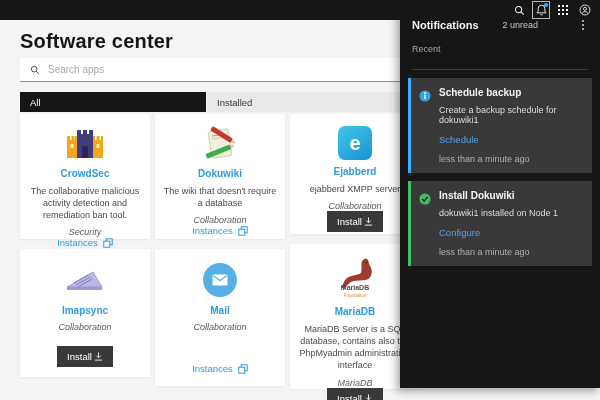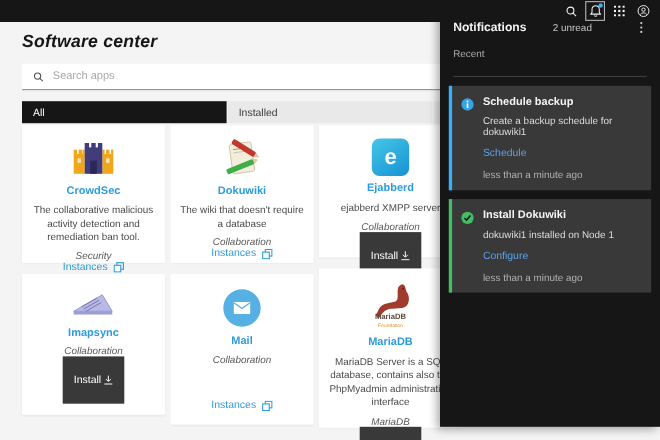--- a/index.html
+++ b/index.html
@@ -11,22 +11,22 @@
   .topbar { position:absolute; top:0; left:0; width:600px; height:20px;
             background:#161616; display:flex; align-items:center;
             justify-content:flex-end; gap:4px; padding-right:6px; z-index:30; }
   .topbar .hbtn { width:18px; height:18px; display:flex; align-items:center;
                   justify-content:center; position:relative; cursor:pointer; }
   .hbtn.active { border:1px solid #b5b5b5; }
   .badge-dot { position:absolute; top:1px; right:1px; width:4px; height:4px;
                border-radius:50%; background:#33b1ff; }
 
   
-  .page-title { position:absolute; left:20px; top:30px; font-size:16px;
-                font-weight:600; letter-spacing:.2px; color:#161616;font-style:italic; }
+  .page-title { position:absolute; left:20px; top:30px; font-size:20px;
+                font-weight:600; letter-spacing:.2px; color:#161616; }
   .searchbar { position:absolute; left:20px; top:58px; width:560px; height:24px;
                background:#ffffff; border:none; border-bottom:1px solid #8d8d8d;
                display:flex; align-items:center; gap:8px; padding:0 10px; }
   .searchbar input { border:none; outline:none; flex:1; font-size:10px;
                      font-family:"Liberation Sans",sans-serif; color:#161616;
                      background:transparent; }
   .searchbar input::placeholder { color:#a8a8a8; }
 
   .tabs { position:absolute; left:20px; top:92px; width:560px; height:20px;
           display:flex; gap:1px; }
@@ -44,21 +44,21 @@
   .h137{height:137px} .h145{height:145px}
   .app-icon { height:38px; display:flex; align-items:center; justify-content:center; }
   .app-name { margin-top:6px; font-size:10px; font-weight:bold; color:#2d9cdb; }
   .app-desc { margin-top:6px; font-size:9px; line-height:1.35; color:#4a4a4a; }
   .app-cat  { margin-top:6px; font-size:9px; font-style:italic; color:#5a5a5a; }
   .instances-link { margin-top:auto; margin-bottom:4px; display:flex; gap:5px;
           align-items:center; font-size:9.5px; color:#2d9cdb; cursor:pointer;
           text-decoration:none; }
   .install-btn { margin-top:auto; margin-bottom:2px; background:#393939; border:none;
           color:#ffffff; font-size:9.5px; font-family:"Liberation Sans",sans-serif;
-          display:flex; align-items:center; gap:2px; padding:16px 10px; cursor:pointer; }
+          display:flex; align-items:center; gap:2px; padding:5px 10px; cursor:pointer; }
   .ejabberd-tile { width:34px; height:34px; border-radius:7px;
           background:linear-gradient(145deg,#45c6e8,#1792d2); color:#ffffff;
           font-size:20px; font-weight:bold; display:flex; align-items:center;
           justify-content:center; }
   .mail-circle { width:34px; height:34px; border-radius:50%; background:#56b0e3;
           display:flex; align-items:center; justify-content:center; }
 
   
   .notif-panel { position:absolute; left:400px; top:8px; width:200px; height:380px;
           background:#161616; z-index:20; box-shadow:-3px 3px 8px rgba(0,0,0,.35); }

